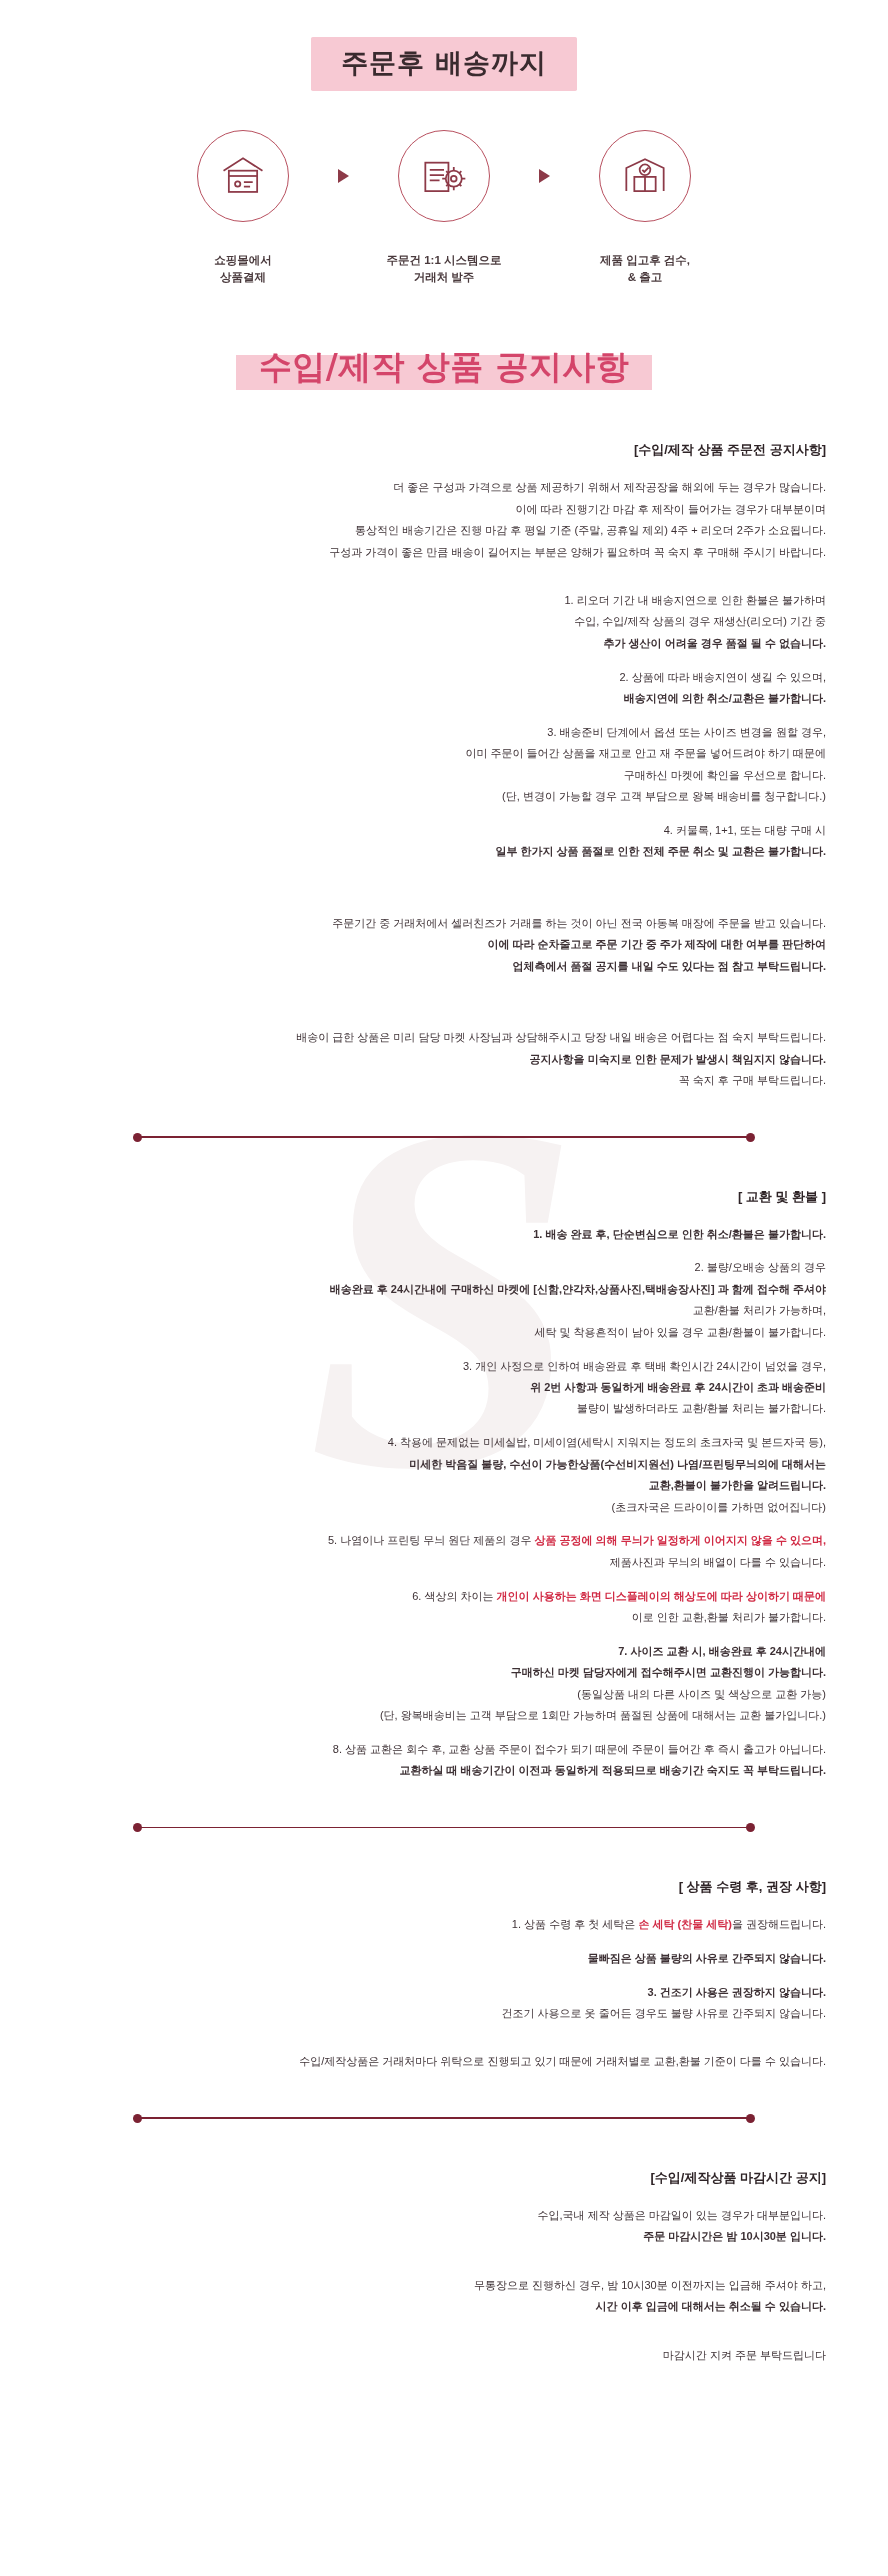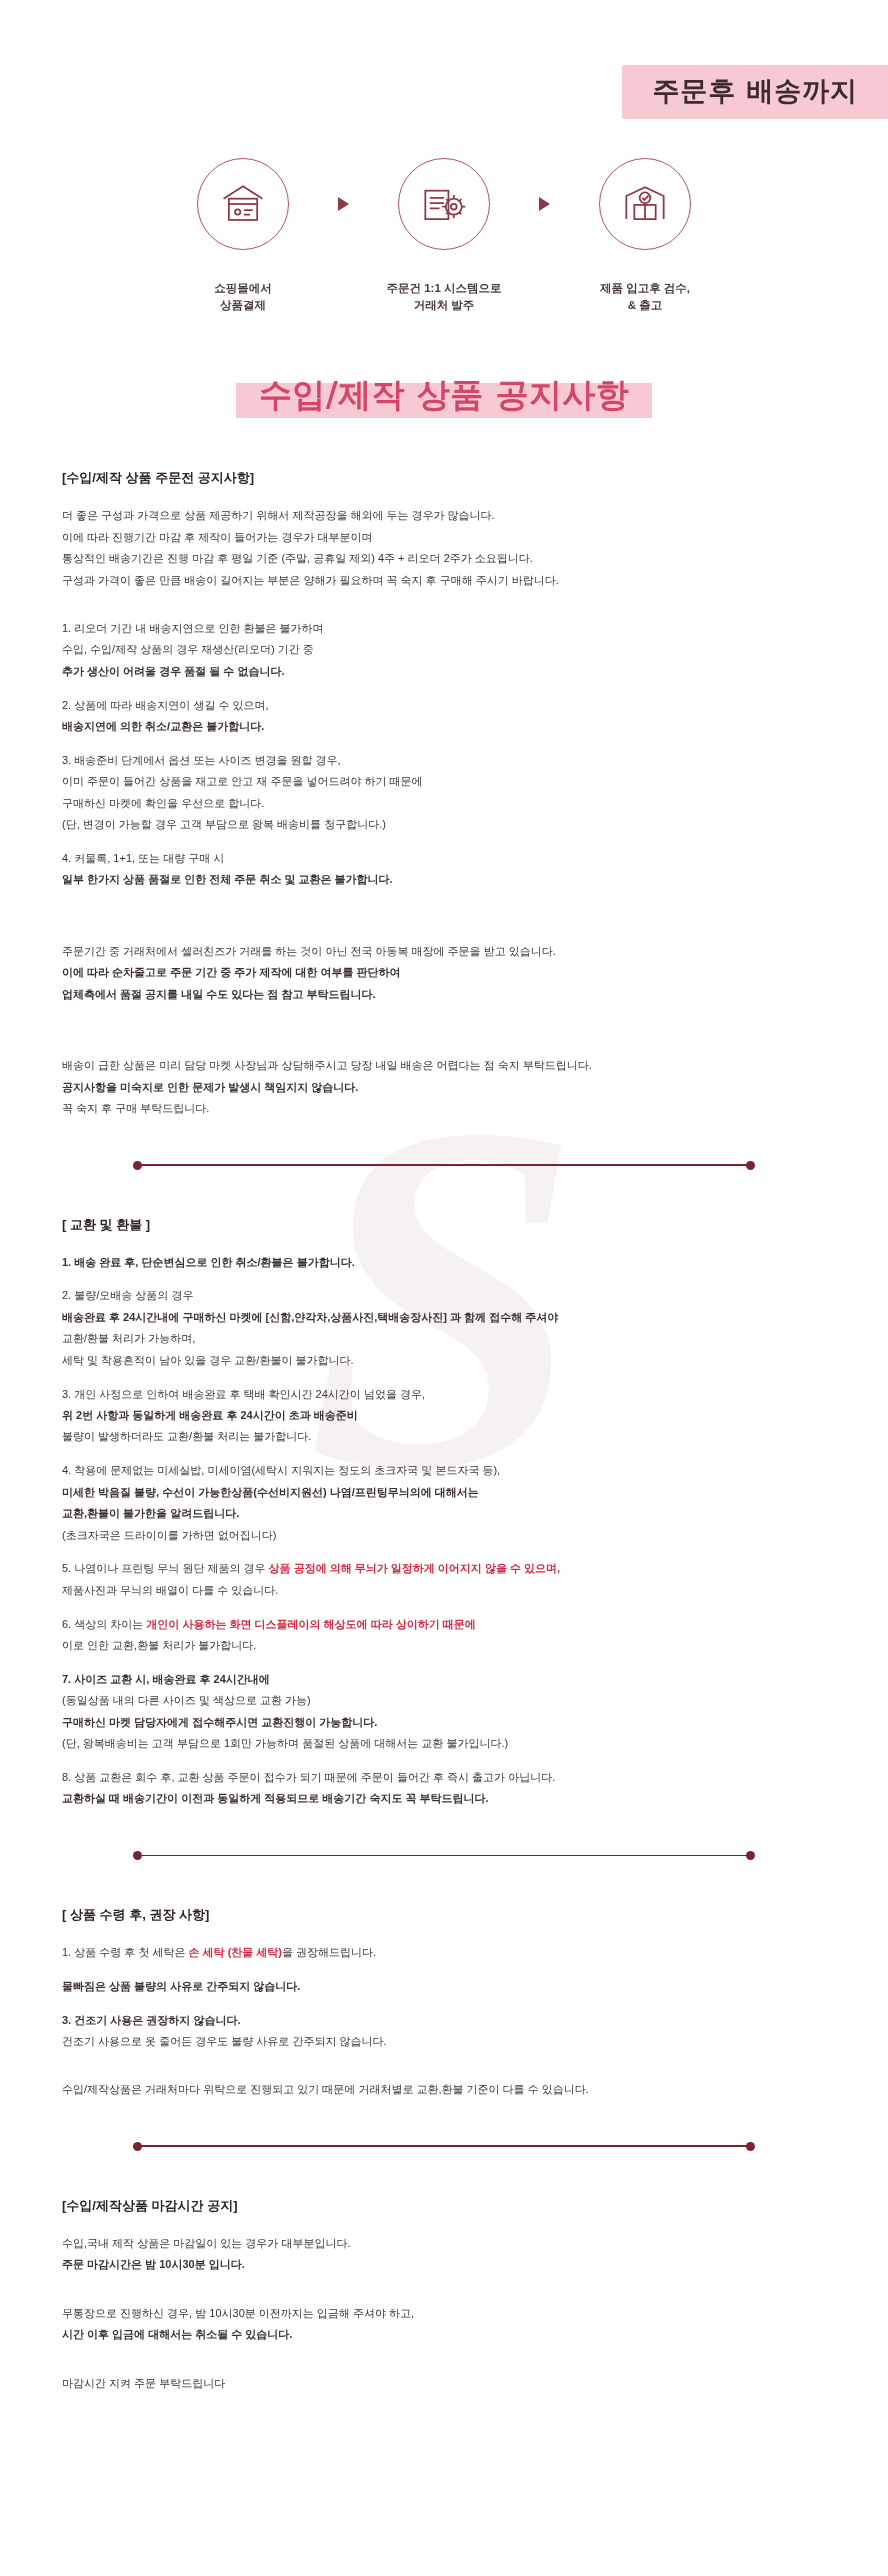--- a/index.html
+++ b/index.html
@@ -31,23 +31,22 @@
     font-weight: 700;
     z-index: 0;
     pointer-events: none;
     user-select: none;
   }
 
   .content { position: relative; z-index: 2; }
 
   
   .banner-wrap {
-    text-align: right;
+    text-align: center;
     padding-top: 37px;
-    margin-top: 28px;
   }
   .banner {
     display: inline-block;
     background: #f7c9d3;
     padding: 8px 30px 9.8px 30px;
     border-radius: 1.8px;
   }
   .banner-text {
     font-size: 27px;
     font-weight: 700;
@@ -126,21 +125,21 @@
     font-weight: 700;
     color: #d4456a;
     font-family: "DejaVu Sans", sans-serif;
     letter-spacing: 0.4px;
   }
 
   
   .block {
     margin: 0 auto;
     width: 764px;
-    text-align: left;
+    text-align: right;
   }
   .sec-title {
     font-size: 13px;
     font-weight: 700;
     color: #2e2326;
     margin-top: 46px;
     margin-bottom: 18px;
   }
   p.line {
     margin: 0;
@@ -347,22 +346,22 @@
 
       <p class="line">
         <span>6. 색상의 차이는</span>
         <span class="red">개인이 사용하는 화면 디스플레이의 해상도에 따라 상이하기 때문에</span>
       </p>
       <p class="line">이로 인한 교환,환불 처리가 불가합니다.</p>
 
       <div class="spacer-sm"></div>
 
       <p class="line red">7. 사이즈 교환 시, 배송완료 후 24시간내에</p>
+      <p class="line red">구매하신 마켓 담당자에게 접수해주시면 교환진행이 가능합니다.</p>
       <p class="line">(동일상품 내의 다른 사이즈 및 색상으로 교환 가능)</p>
-      <p class="line red">구매하신 마켓 담당자에게 접수해주시면 교환진행이 가능합니다.</p>
       <p class="line">(단, 왕복배송비는 고객 부담으로 1회만 가능하며 품절된 상품에 대해서는 교환 불가입니다.)</p>
 
       <div class="spacer-sm"></div>
 
       <p class="line">8. 상품 교환은 회수 후, 교환 상품 주문이 접수가 되기 때문에 주문이 들어간 후 즉시 출고가 아닙니다.</p>
       <p class="line red">교환하실 때 배송기간이 이전과 동일하게 적용되므로 배송기간 숙지도 꼭 부탁드립니다.</p>
     </div>
 
     <div class="divider">
       <span class="dot l"></span>

